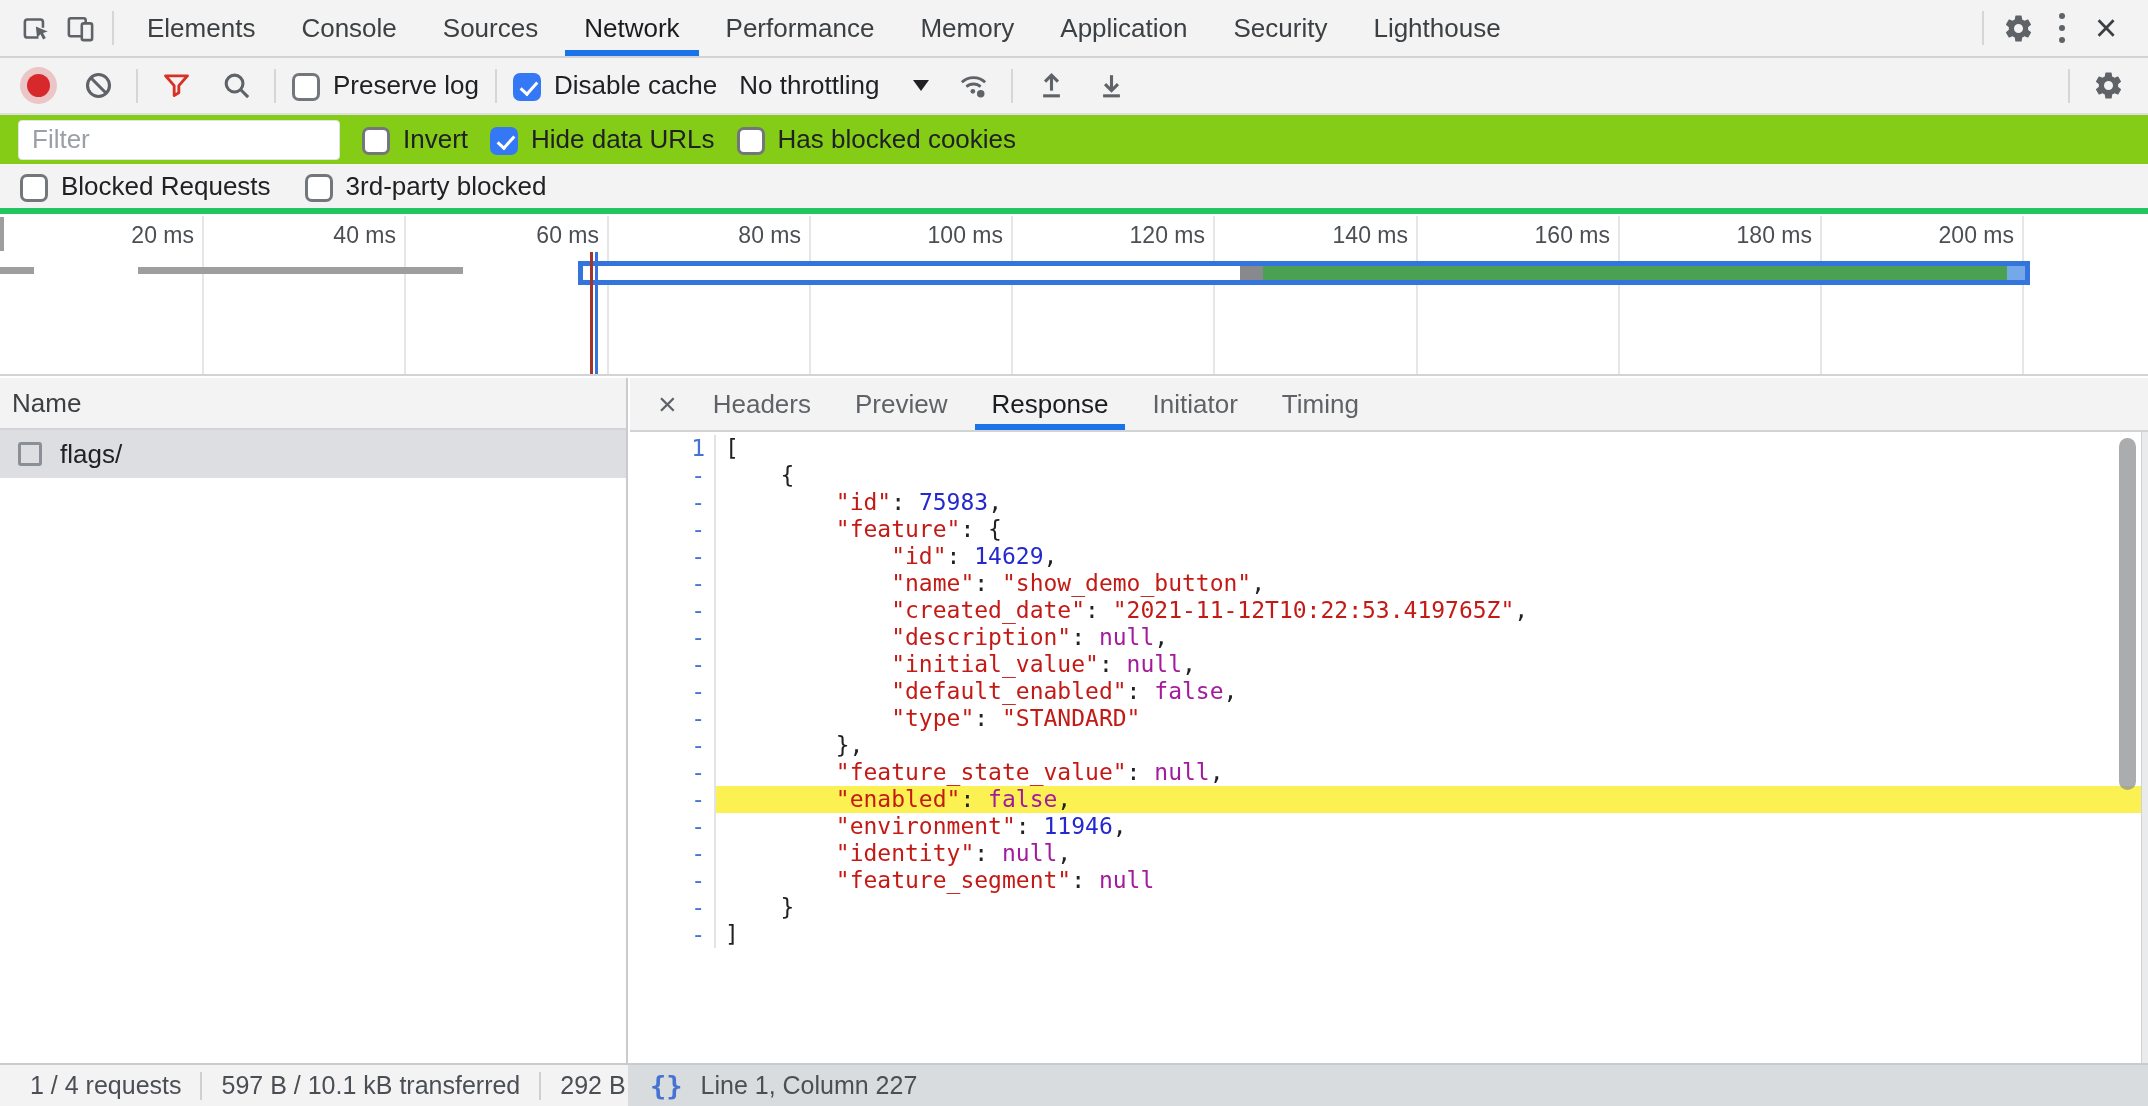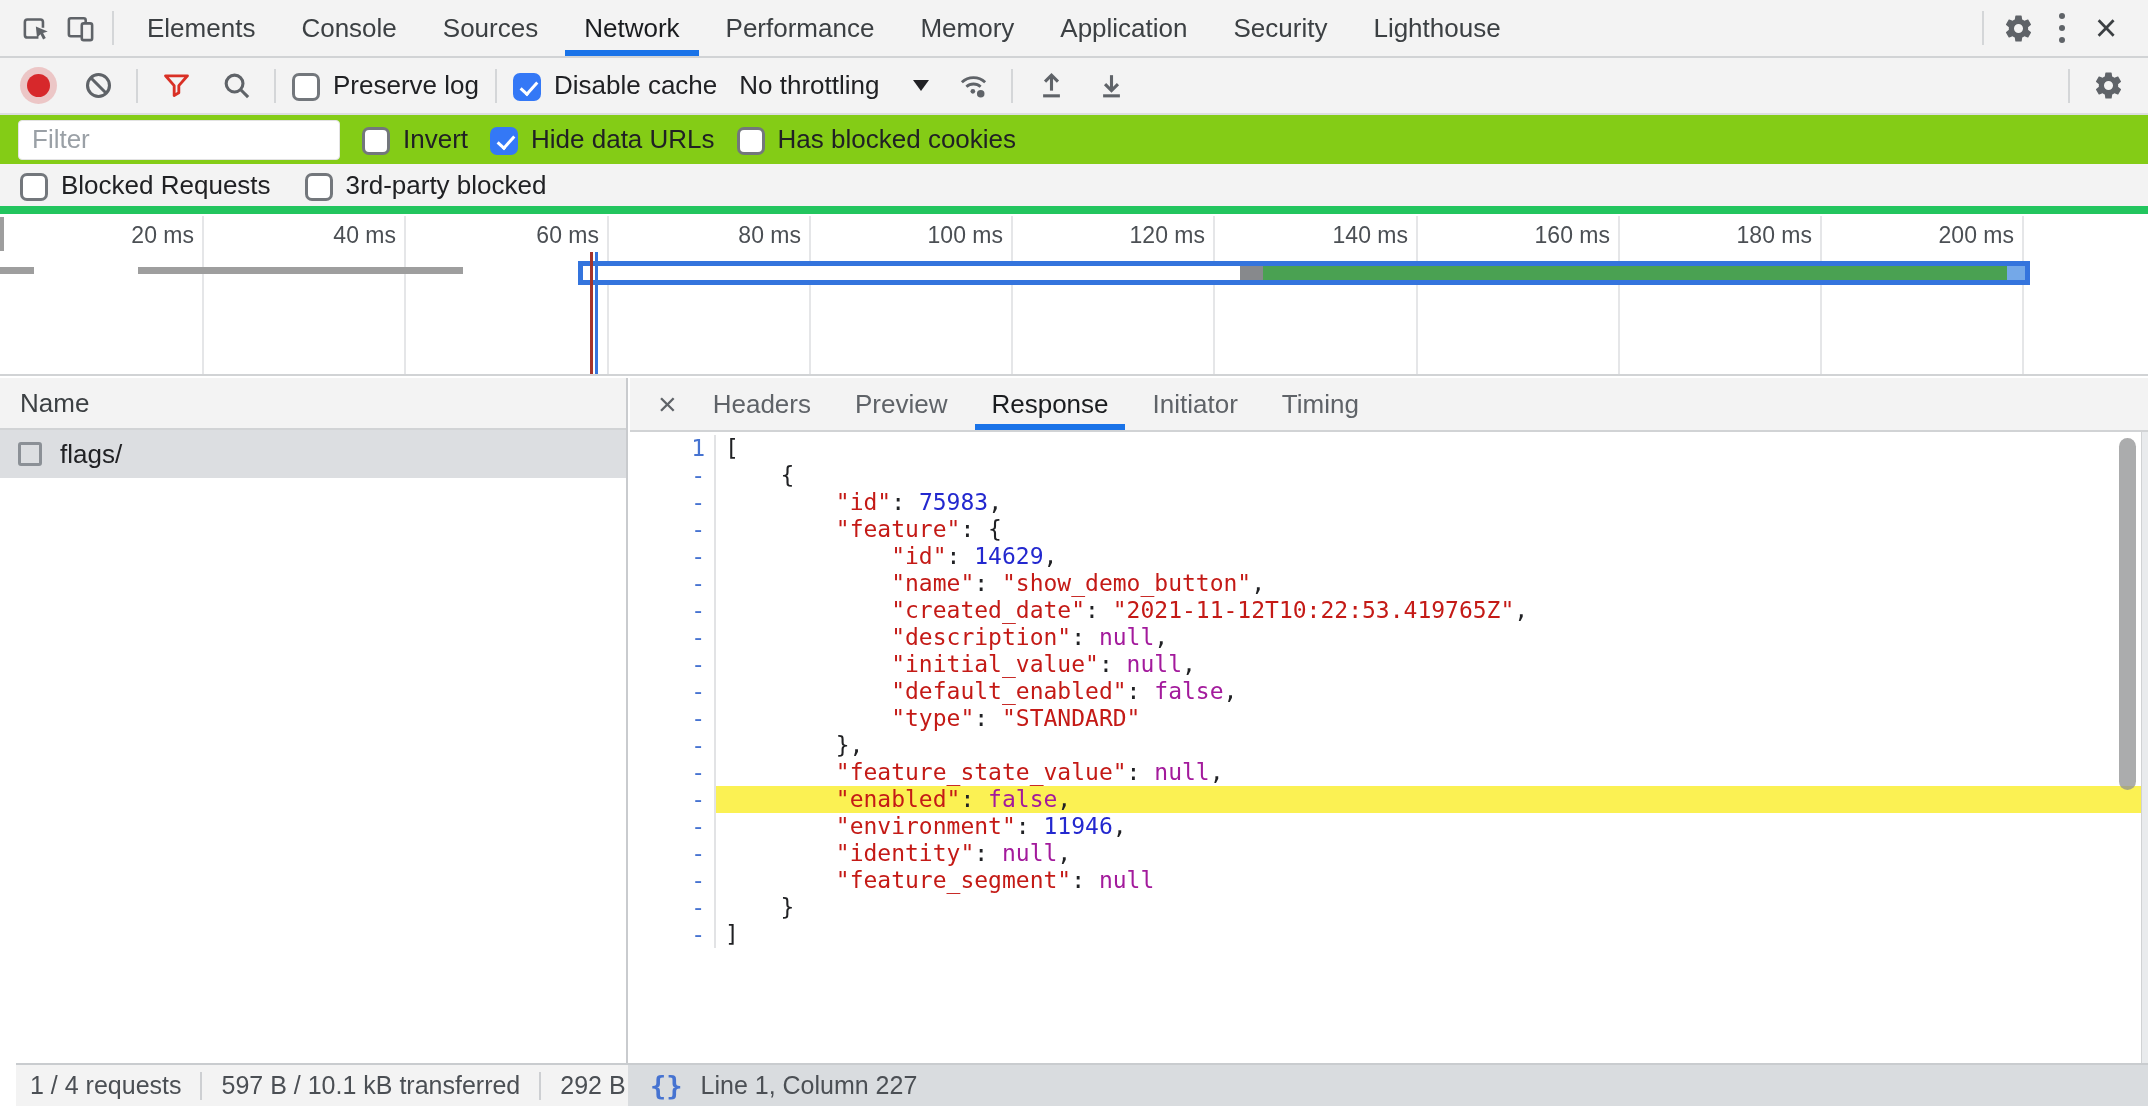--- a/index.html
+++ b/index.html
@@ -42,37 +42,37 @@
     display:flex;align-items:center;gap:22px;padding:0 18px;}
   .filter-input{width:322px;height:40px;border:1px solid #e3e3e3;border-radius:4px;background:#fff;
     font-size:26px;padding:0 13px;color:#202124;outline:none;font-family:"Liberation Sans",sans-serif;}
   .filter-input::placeholder{color:#9aa0a6;}
   .types{display:flex;align-items:center;gap:8px;}
   .type-item{font-size:26px;color:#202124;padding:5px 13px;border-radius:10px;cursor:pointer;white-space:nowrap;}
   .type-item.selected{background:#cbcdd1;}
 
   
   .reqfilters{position:absolute;left:0;top:164px;width:100%;height:50px;background:#f3f3f3;
-    border-bottom:8px solid #22c55e;display:flex;align-items:center;gap:34px;padding:0 20px;}
+    border-bottom:6px solid #22c55e;display:flex;align-items:center;gap:34px;padding:0 20px;}
 
   
   .overview{position:absolute;left:0;top:216px;width:100%;height:160px;background:#fff;
     border-bottom:2px solid #d1d3d5;overflow:hidden;cursor:crosshair;}
   .gridline{position:absolute;top:0;bottom:0;width:2px;background:#e5e6e8;}
   .tick-label{position:absolute;top:6px;width:160px;text-align:right;font-size:23px;color:#4b4f54;}
   .ov-bar{position:absolute;background:#9e9e9e;}
   .sel-bar{position:absolute;border:5px solid #3474dd;display:flex;overflow:hidden;}
   .sel-seg{height:100%;flex:0 0 auto;}
   .marker{position:absolute;top:36px;height:124px;width:3px;}
 
   
   .main{position:absolute;left:0;top:378px;width:100%;height:685px;}
   .left-panel{position:absolute;left:0;top:0;width:628px;height:100%;border-right:2px solid #c9cbce;background:#fff;}
   .name-header{height:52px;background:#f3f3f3;border-bottom:2px solid #d1d3d5;display:flex;align-items:center;
-    padding-left:20px;font-size:26px;color:#3c4043;cursor:pointer;}
+    padding-left:12px;font-size:26px;color:#3c4043;cursor:pointer;}
   .req-row{height:48px;display:flex;align-items:center;gap:18px;padding-left:18px;font-size:26px;color:#202124;cursor:pointer;}
   .req-row.selected{background:#dcdee1;}
   .row-cb{width:24px;height:24px;border:3px solid #8b9096;border-radius:3px;background:transparent;flex:0 0 auto;}
 
   .right-panel{position:absolute;left:630px;top:0;right:0;height:100%;background:#fff;}
   .detail-tabbar{height:54px;background:#f3f3f3;border-bottom:2px solid #d1d3d5;display:flex;align-items:stretch;padding-left:14px;}
   .dt-close{display:flex;align-items:center;font-size:32px;color:#5f6368;padding:0 14px;cursor:pointer;}
   .dtab{display:flex;align-items:center;padding:0 22px;font-size:26px;color:#5f6368;position:relative;cursor:pointer;white-space:nowrap;}
   .dtab.active{color:#1a1c1f;}
   .dtab.active::after{content:"";position:absolute;left:6px;right:6px;bottom:0;height:6px;background:#1a73e8;}
@@ -82,21 +82,21 @@
   .code-line{display:flex;height:27px;white-space:pre;}
   .gutter{width:86px;flex:0 0 auto;text-align:right;padding-right:9px;color:#4673d1;border-right:2px solid #e2e3e5;cursor:pointer;}
   .line-content{flex:1;padding-left:9px;}
   .code-line.hl .line-content{background:#fbf153;}
   .tk-pun{color:#202124}.tk-key{color:#c41a16}.tk-str{color:#c41a16}.tk-num{color:#2328cf}.tk-atm{color:#a31a9c}
   .scroll-thumb{position:absolute;right:12px;top:6px;width:17px;height:352px;border-radius:9px;background:#8f9092;opacity:.75;cursor:pointer;}
   .edge-strip{position:absolute;right:0;top:0;width:7px;height:100%;background:#e9ebed;border-left:1px solid #d0d2d4;}
 
   
   .footer-left{position:absolute;left:0;top:1063px;width:628px;height:43px;background:#f3f3f3;border-top:2px solid #c9cccf;
-    display:flex;align-items:center;padding-left:14px;overflow:hidden;margin-left:16px;}
+    display:flex;align-items:center;padding-left:30px;overflow:hidden;}
   .footer-left .item{font-size:25px;color:#4b4f54;white-space:nowrap;}
   .footer-sep{width:2px;height:28px;background:#cdcfd2;margin:0 19px;flex:0 0 auto;}
   .footer-right{position:absolute;left:628px;top:1063px;right:0;height:43px;background:#d9dcdf;border-top:2px solid #c9cccf;
     display:flex;align-items:center;gap:18px;padding-left:22px;}
   .brace{font-family:"DejaVu Sans Mono",monospace;font-size:27px;color:#4673d1;font-weight:bold;cursor:pointer;}
   .pos-text{font-size:25px;color:#4b4f54;}
 </style>
 </head>
 <body>
 

